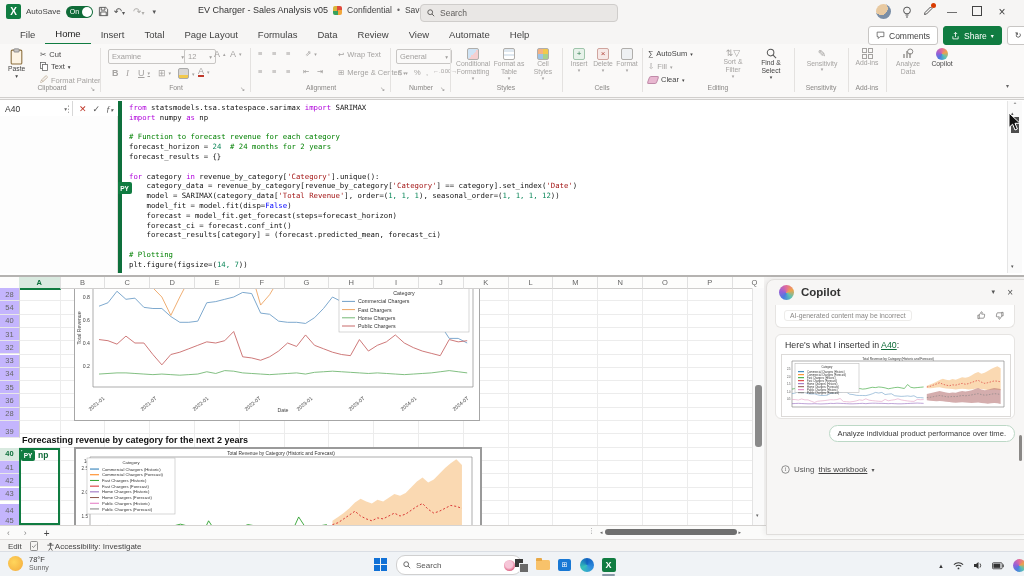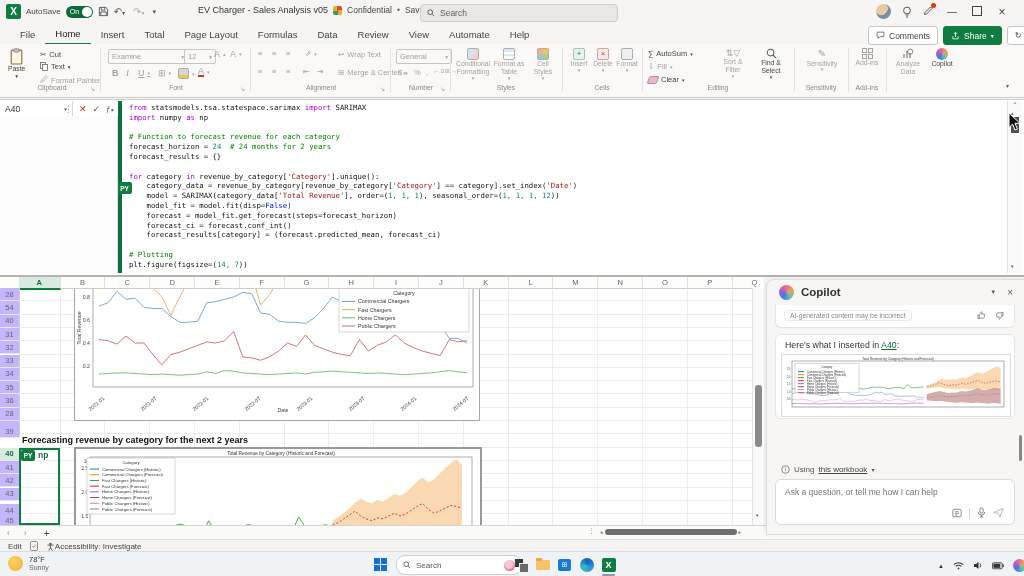--- a/index.html
+++ b/index.html
@@ -705,47 +705,31 @@
             <line x1="16" y1="31.7" x2="22" y2="31.7" stroke="#8c564b" stroke-width="1"></line>
             <text x="25" y="32.726" font-size="2.7" fill="#333" font-family="Liberation Sans,sans-serif">Home Chargers (Forecast)</text>
             <line x1="16" y1="34.7" x2="22" y2="34.7" stroke="#e377c2" stroke-width="1"></line>
             <text x="25" y="35.726000000000006" font-size="2.7" fill="#333" font-family="Liberation Sans,sans-serif">Public Chargers (Historic)</text>
             <line x1="16" y1="37.7" x2="22" y2="37.7" stroke="#7f7f7f" stroke-width="1"></line>
             <text x="25" y="38.726000000000006" font-size="2.7" fill="#333" font-family="Liberation Sans,sans-serif">Public Chargers (Forecast)</text>
           </svg>
       </div>
     </div>
 
+    <div class="pill" style="top:145px;">Analyze individual product performance over time.</div>
 
     <div class="abs flexr" style="left:14px;top:185px;gap:4px;font-size:8px;color:#555;">
       <svg width="9" height="9" viewBox="0 0 10 10">
           <circle cx="5" cy="5" r="4.2" fill="none" stroke="#666" stroke-width="0.8"></circle>
           <text x="5" y="7.2" font-size="6" text-anchor="middle" fill="#666" font-family="Liberation Serif,serif">i</text>
         </svg>
       <span>Using</span>
       <span style="text-decoration:underline;color:#444;">this workbook</span>
       <span style="font-size:6px;">▾</span>
     </div>
 
-    <div class="card" style="top:199px;height:46px;border-color:#dcdad8;">
-      <div style="position:absolute;left:9px;top:7px;font-size:8.5px;color:#767472;">Ask a question, or tell me how I can help</div>
-      <div class="abs flexr" style="right:10px;top:27px;gap:7px;">
-        <svg width="10" height="10" viewBox="0 0 12 12">
-            <rect x="1" y="1.5" width="10" height="9" rx="1.5" fill="none" stroke="#666" stroke-width="0.9"></rect>
-            <path d="M3.5 4.5 h5 M3.5 6.5 h5 M3.5 8.5 h3" stroke="#666" stroke-width="0.8"></path>
-          </svg>
-        <span style="width:1px;height:10px;background:#d8d6d4;"></span>
-        <svg width="9" height="11" viewBox="0 0 10 12">
-            <rect x="3.2" y="0.8" width="3.6" height="6" rx="1.8" fill="none" stroke="#666" stroke-width="0.9"></rect>
-            <path d="M1.5 5.5 a3.5 3.5 0 0 0 7 0 M5 9 v2 M3.2 11 h3.6" fill="none" stroke="#666" stroke-width="0.9"></path>
-          </svg>
-        <svg width="11" height="11" viewBox="0 0 12 12">
-            <path d="M1 6 L11 1.5 L7.5 11 L5.8 6.8 Z" fill="none" stroke="#b5b3b1" stroke-width="1"></path>
-          </svg>
-      </div>
-    </div>
     <div class="abs" style="right:3px;top:155px;width:3px;height:26px;background:#8a8886;border-radius:2px;"></div>
   </div>
 
   <svg class="abs" style="left:1008px;top:112px;z-index:50;" width="14" height="20" viewBox="0 0 14 20">
     <path d="M1,1 L1,15.5 L4.6,12.2 L7,18 L9.4,17 L7,11.3 L12,11.3 Z" fill="#111" stroke="#fff" stroke-width="1"></path>
   </svg>
 </div>
 
 </body></html>

